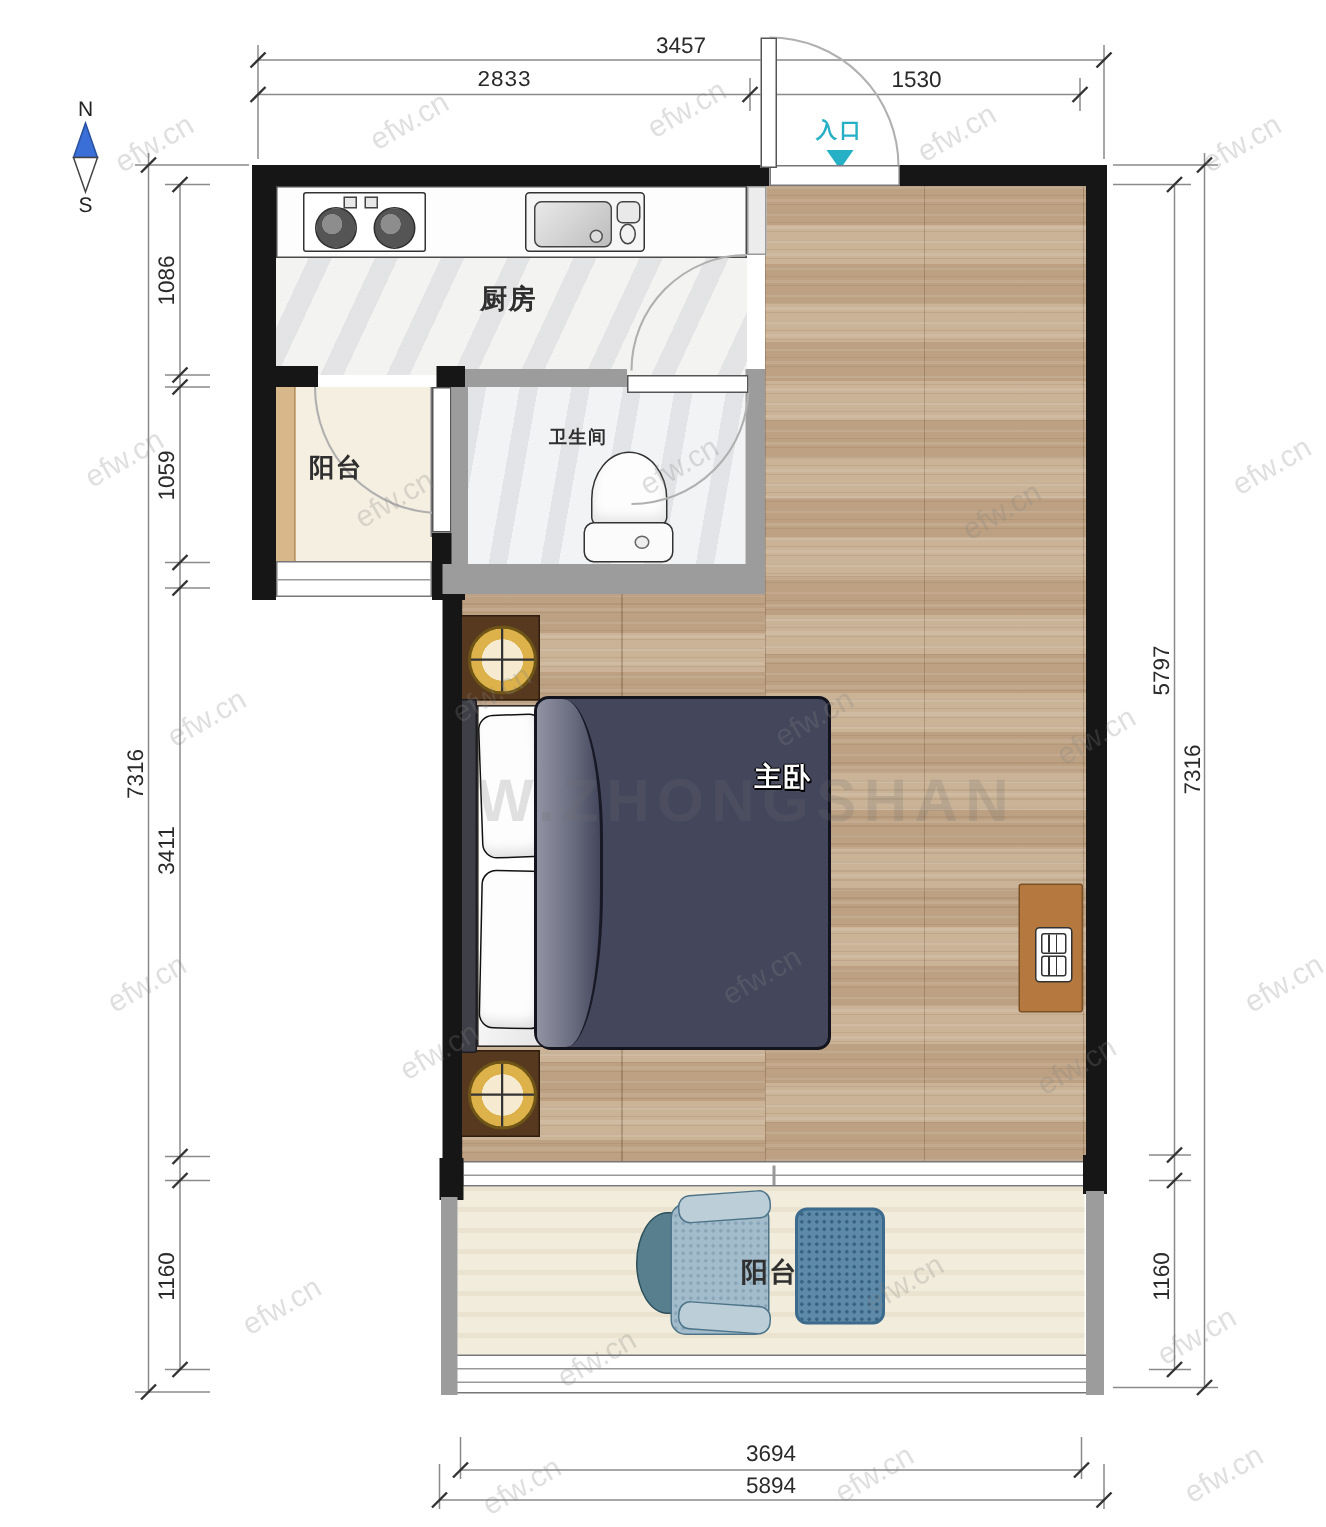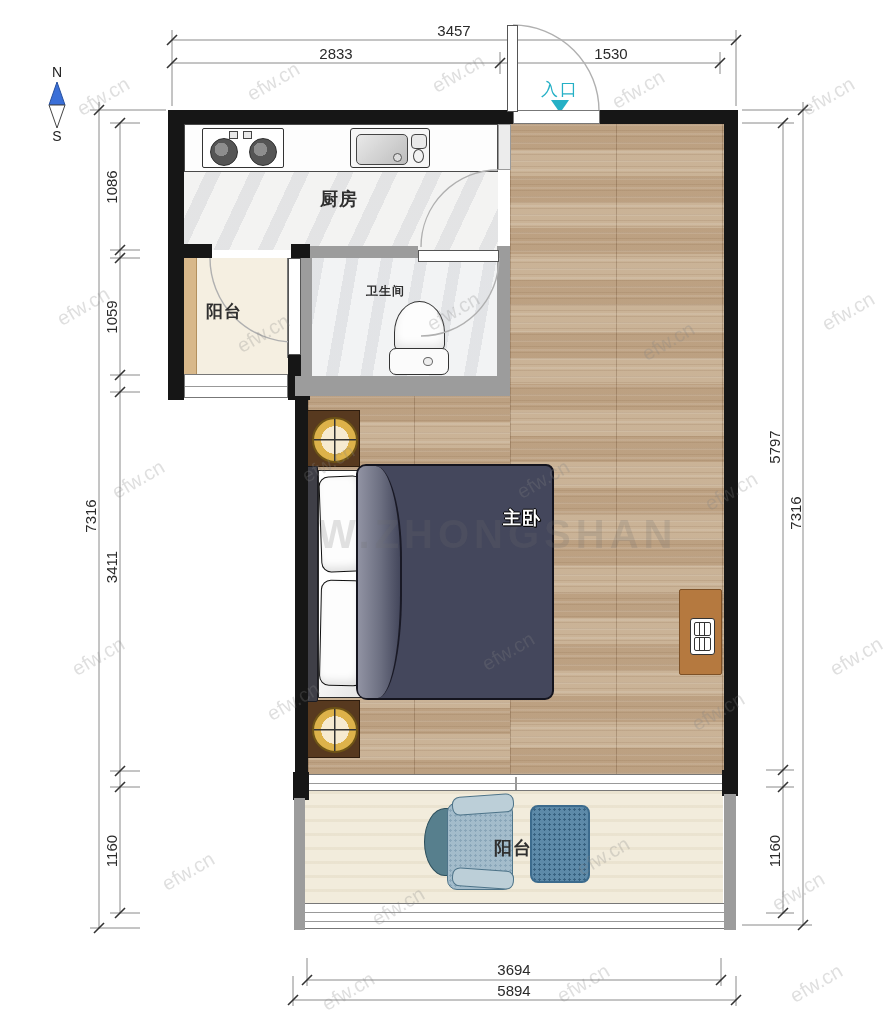--- a/index.html
+++ b/index.html
@@ -21,21 +21,21 @@
       repeating-linear-gradient(180deg,rgba(140,100,65,.18) 0 26px,rgba(255,255,255,.06) 26px 52px),
       repeating-linear-gradient(90deg,rgba(90,60,35,.30) 0 1px,rgba(0,0,0,0) 1px 106px);}
   
   .wall{background:#161616;}
   .pwall{background:#9c9c9c;}
   .jamb{background:#ececec;border:1px solid #9a9a9a;box-sizing:border-box;}
   .leaf{background:#fff;border:1.5px solid #555;box-sizing:border-box;}
   
   .room-label{color:#2f2f2f;font-weight:700;font-size:18px;letter-spacing:1px;white-space:nowrap;z-index:8;}
   .bedroom-label{color:#fff;text-shadow:-1px 0 #000,1px 0 #000,0 -1px #000,0 1px #000,1px 1px #000;}
-  .entrance-label{color:#25b0c6;font-weight:400;font-size:17px;letter-spacing:2px;z-index:8;}
+  .entrance-label{color:#25b0c6;font-weight:700;font-size:14px;letter-spacing:2px;z-index:8;}
   .dim{font-size:15px;color:#2a2a2a;background:#fff;line-height:1.05;padding:0 3px;white-space:nowrap;z-index:2;}
   .dim-h{transform:translateX(-50%);}
   .dim-v{transform:translate(-50%,-50%) rotate(-90deg);}
   
   .counter{background:#fdfdfd;border:1.5px solid #4a4a4a;box-sizing:border-box;}
   .stove{background:#fff;border:1.5px solid #333;box-sizing:border-box;border-radius:2px;}
   .burner{position:absolute;width:26px;height:26px;border-radius:50%;
           background:radial-gradient(circle at 40% 40%,#8d8d8d 0 30%,#555 31% 100%);border:1.5px solid #2e2e2e;}
   .knob{position:absolute;width:7px;height:6px;background:#e8e8e8;border:1px solid #444;}
   .sink{background:#f6f6f6;border:1.5px solid #333;border-radius:3px;box-sizing:border-box;}
@@ -257,21 +257,21 @@
   <div class="abs" style="left:57px;top:128px;transform:translateX(-50%);font-size:14px;color:#222;z-index:8;">S</div>
   <div class="abs entrance-label" style="left:560px;top:78px;transform:translateX(-50%);">入口</div>
 
   <div class="abs room-label" style="left:320px;top:187px;">厨房</div>
   <div class="abs room-label" style="left:366px;top:283px;font-size:12px;">卫生间</div>
   <div class="abs room-label" style="left:206px;top:300px;font-size:17px;">阳台</div>
   <div class="abs room-label bedroom-label" style="left:503px;top:506px;">主卧</div>
   <div class="abs room-label" style="left:494px;top:836px;">阳台</div>
 
   <div class="abs dim dim-h" style="left:454px;top:23px;">3457</div>
-  <div class="abs dim dim-h" style="left:336px;top:46px;">2833</div>
+  <div class="abs dim dim-h" style="left:336px;top:46px;font-family:Liberation Mono, monospace;">2833</div>
   <div class="abs dim dim-h" style="left:611px;top:46px;">1530</div>
 
   <div class="abs dim dim-v" style="left:91px;top:516px;">7316</div>
   <div class="abs dim dim-v" style="left:112px;top:187px;">1086</div>
   <div class="abs dim dim-v" style="left:112px;top:317px;">1059</div>
   <div class="abs dim dim-v" style="left:112px;top:567px;">3411</div>
   <div class="abs dim dim-v" style="left:112px;top:851px;">1160</div>
 
   <div class="abs dim dim-v" style="left:775px;top:447px;">5797</div>
   <div class="abs dim dim-v" style="left:796px;top:513px;">7316</div>

